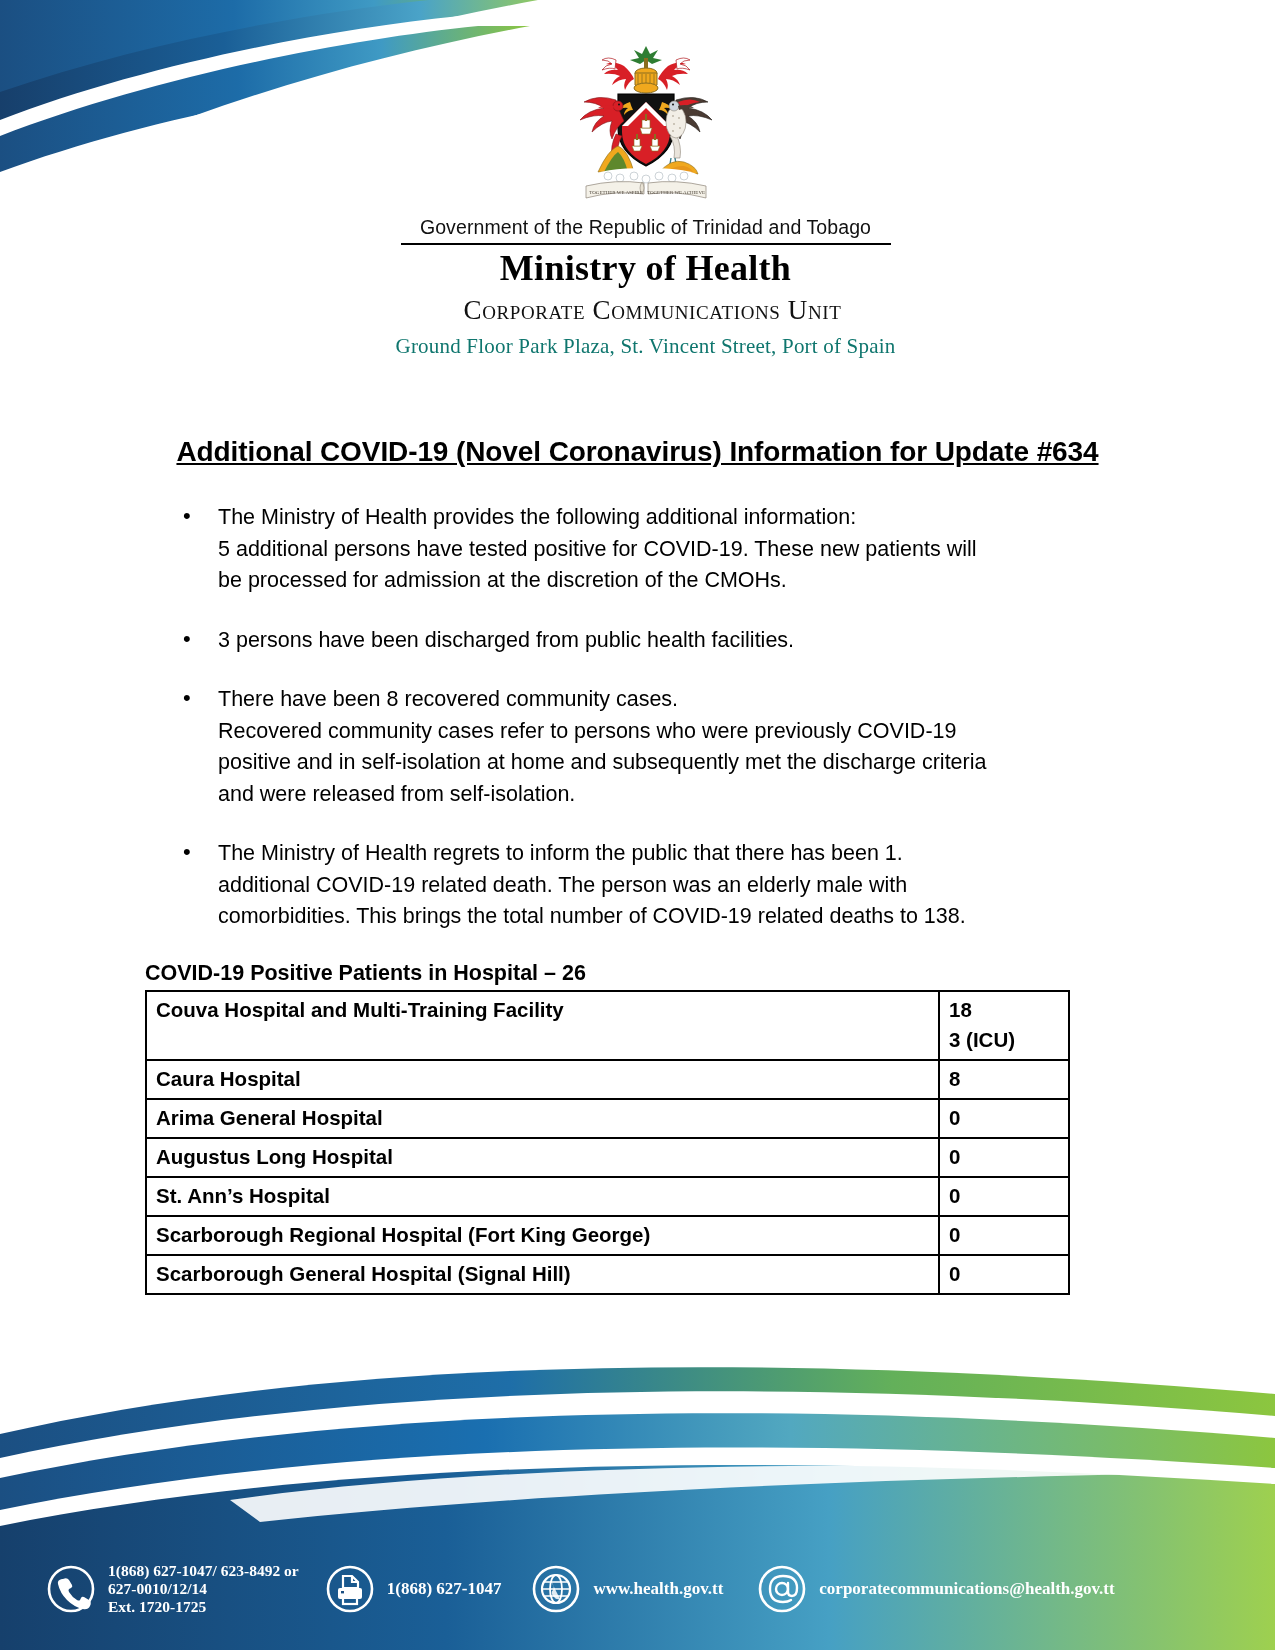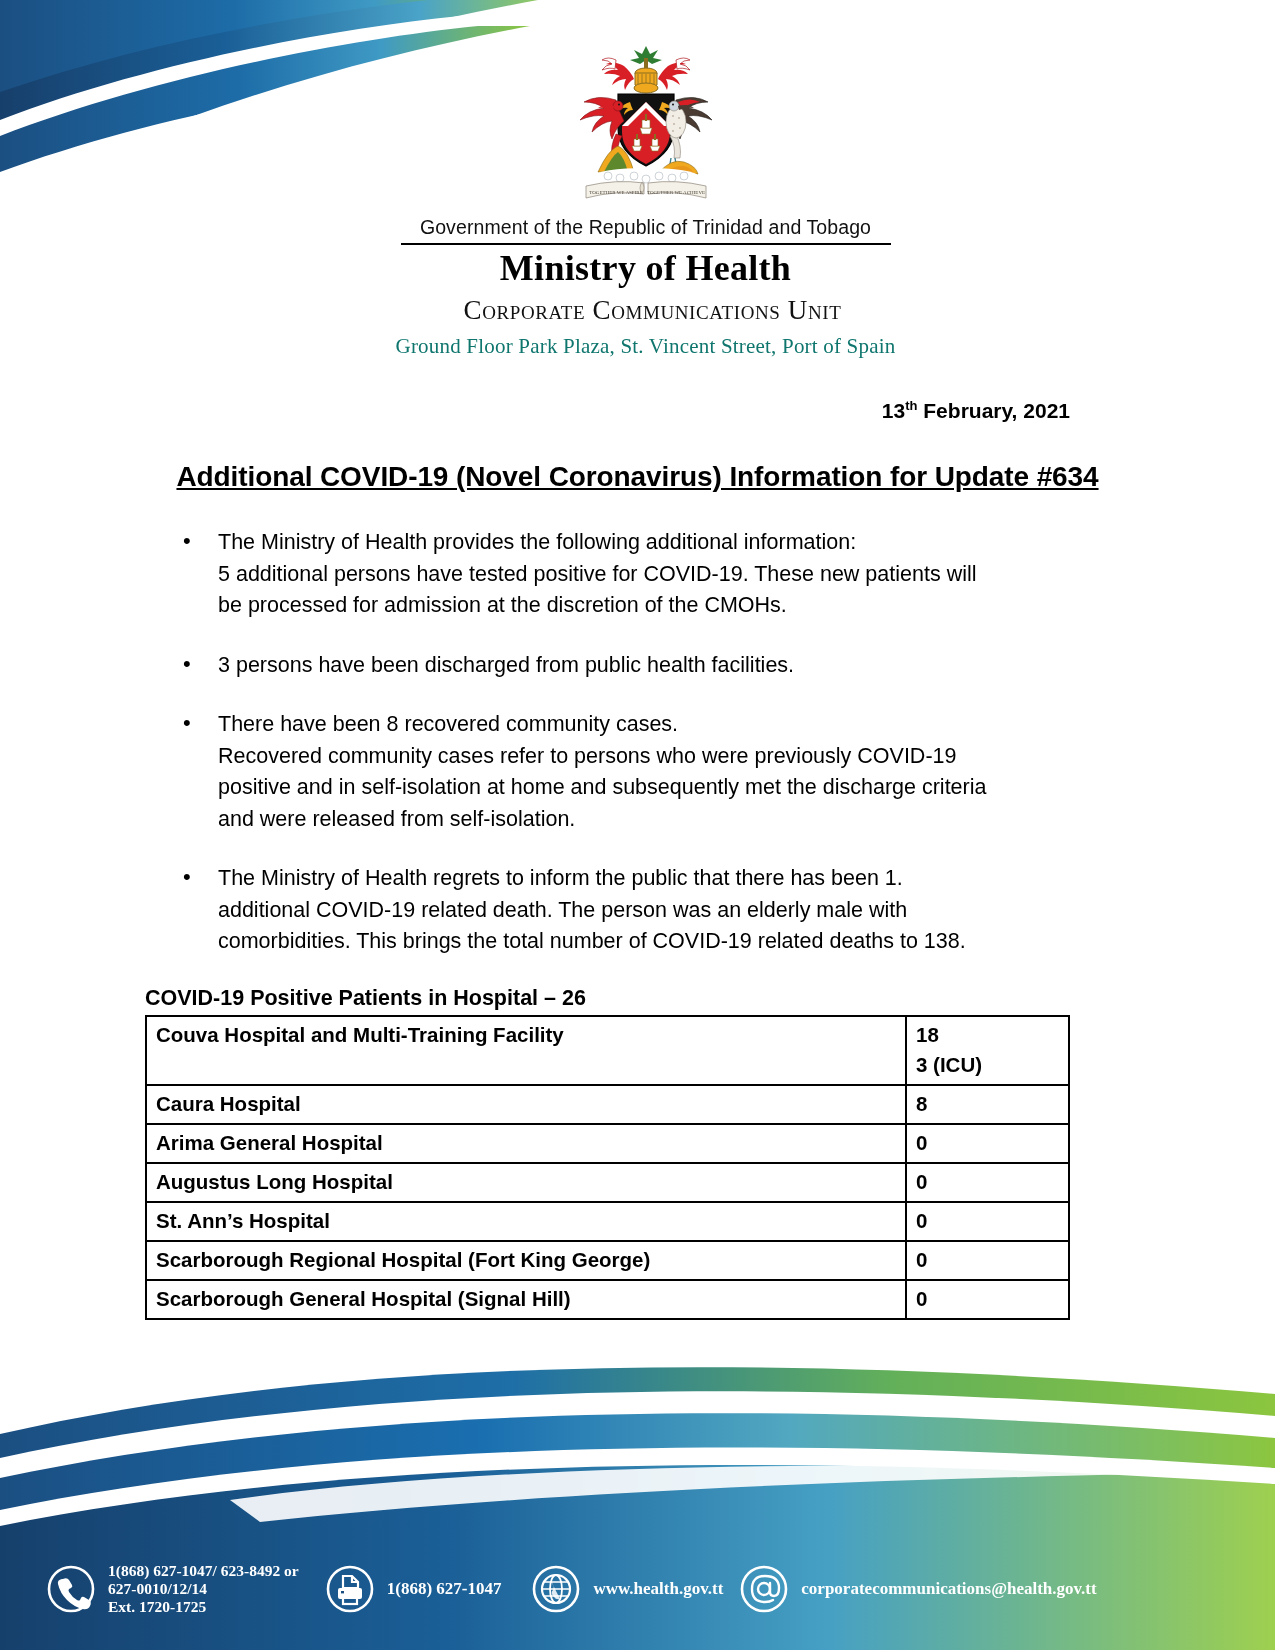--- a/index.html
+++ b/index.html
@@ -135,21 +135,21 @@
   }
   table.hosp td {
     border: 2px solid #000;
     font-size: 20.5px;
     font-weight: bold;
     color: #000;
     padding: 3px 9px 4px 9px;
     vertical-align: top;
     line-height: 30px;
   }
-  table.hosp td.val { width: 163px; }
+  table.hosp td.val { width: 130px; }
   table.hosp td .sub { display: block; }
 
   
   .footer-contacts {
     position: absolute;
     left: 0;
     bottom: 22px;
     width: 1254px;
     height: 78px;
     display: flex;
@@ -165,21 +165,21 @@
     font-weight: bold;
   }
   .contact .ic { flex: 0 0 auto; margin-right: 12px; }
   .contact .txt {
     font-size: 15.5px;
     line-height: 18px;
     white-space: nowrap;
   }
   .c-phone { margin-right: 26px; }
   .c-fax   { margin-right: 30px; }
-  .c-web   { margin-right: 16px; }
+  .c-web   { margin-right: 34px; }
   .c-web .txt, .c-mail .txt { font-size: 17px; }
   .c-fax .txt { font-size: 17px; }
 </style>
 </head>
 <body>
 
 <svg class="wave-top" viewBox="0 0 1275 215" preserveAspectRatio="none">
   <defs>
     <linearGradient id="gTop1" x1="0" y1="0" x2="1" y2="0">
       <stop offset="0%" stop-color="#1b4f82"></stop>
@@ -302,24 +302,20 @@
 
   <div class="gov-line">Government of the Republic of Trinidad and Tobago</div>
   <div class="rule"></div>
   <div class="ministry">Ministry of Health</div>
   <div class="unit">Corporate Communications Unit</div>
   <div class="address">Ground Floor Park Plaza, St. Vincent Street, Port of Spain</div>
 </div>
 
 <div class="doc-body">
 
-  <div class="date-line">
-    <span>13</span><sup>th</sup>
-    <span>February, 2021</span>
-  </div>
 
   <div class="doc-title">Additional COVID-19 (Novel Coronavirus) Information for Update #634</div>
 
   <ul class="bullets">
     <li>
       <span class="ln">The Ministry of Health provides the following additional information:</span>
       <span class="ln">5 additional persons have tested positive for COVID-19. These new patients will</span>
       <span class="ln">be processed for admission at the discretion of the CMOHs.</span>
     </li>
     <li>

